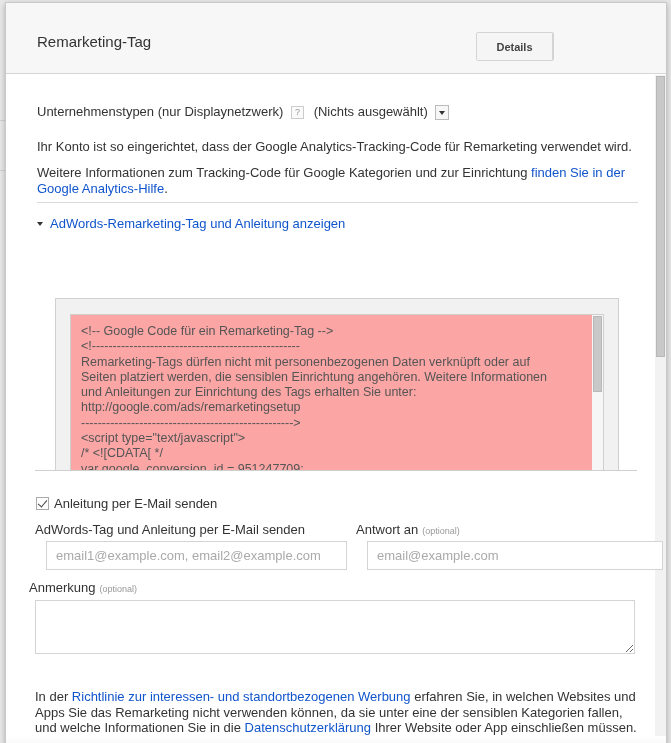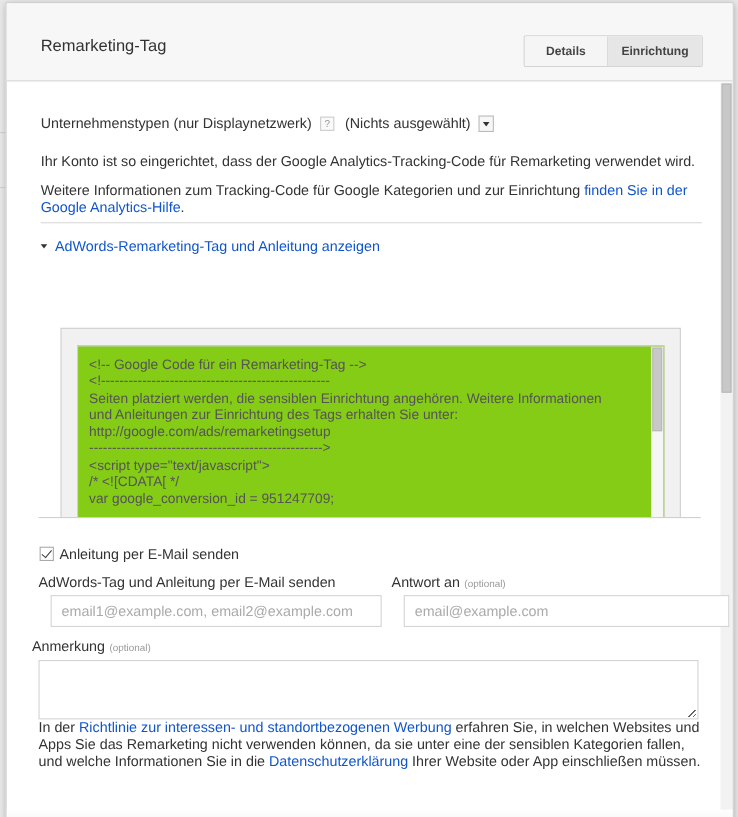--- a/index.html
+++ b/index.html
@@ -74,21 +74,21 @@
   code.inline { font-family: "Liberation Mono", monospace; font-size: 12px; color: #333; }
   .code-area-clip {
     position: absolute; left: 0; top: 292px; width: 660px; height: 175px; overflow: hidden;
   }
   .code-outer {
     position: absolute; left: 49px; top: 3px; width: 564px; height: 200px;
     background: #f1f1f1; border: 1px solid #d0d0d0;
   }
   .code-inner {
     position: absolute; left: 14px; top: 15px; width: 534px; height: 200px;
-    background: #84cc16; border: 1px solid #cfcfcf;
+    background: #fca5a5; border: 1px solid #cfcfcf;
     padding: 9px 12px 0 10px;
     font-size: 12.5px; line-height: 15.3px; color: #555;
     overflow: hidden;
   }
   .code-inner .line { white-space: nowrap; }
   .code-scroll {
     position: absolute; right: 0; top: 0; width: 11px; height: 100%; background: #f6f6f6;
   }
   .code-thumb {
     position: absolute; left: 1px; top: 1px; width: 9px; height: 76px;
@@ -126,21 +126,20 @@
 
 <div class="backdrop-line" style="top:120px;"></div>
 <div class="backdrop-line" style="top:170px;"></div>
 
 <div class="dialog">
 
   <div class="dialog-header">
     <div class="dialog-title">Remarketing-Tag</div>
     <div class="seg">
       <button class="b-details">Details</button>
-      <button class="b-setup">Einrichtung</button>
     </div>
   </div>
 
   <div class="outer-scroll">
     <div class="outer-thumb"></div>
   </div>
 
   <div class="row t" style="top:101px;">
     <span>Unternehmenstypen (nur Displaynetzwerk)</span>
     <span class="help-q">?</span>
@@ -159,20 +158,21 @@
   <div class="row" style="top:213px;">
     <span class="tri-down"></span><a>AdWords-Remarketing-Tag und Anleitung anzeigen</a>
   </div>
 
 
   <div class="code-area-clip">
     <div class="code-outer">
       <div class="code-inner">
         <div class="line">&lt;!-- Google Code für ein Remarketing-Tag --&gt;</div>
         <div class="line">&lt;!--------------------------------------------------</div>
+        <div class="line">Remarketing-Tags dürfen nicht mit personenbezogenen Daten verknüpft oder auf</div>
         <div class="line">Seiten platziert werden, die sensiblen Einrichtung angehören. Weitere Informationen</div>
         <div class="line">und Anleitungen zur Einrichtung des Tags erhalten Sie unter:</div>
         <div class="line">http://google.com/ads/remarketingsetup</div>
         <div class="line">---------------------------------------------------&gt;</div>
         <div class="line">&lt;script type="text/javascript"&gt;</div>
         <div class="line">/* &lt;![CDATA[ */</div>
         <div class="line">var google_conversion_id = 951247709;</div>
 
         <div class="code-scroll">
           <div class="code-thumb"></div>
@@ -193,18 +193,18 @@
   </div>
 
   <input class="field" type="text" style="left: 29px; top: 538px; width: 301px;" placeholder="email1@example.com, email2@example.com">
   <input class="field" type="text" style="left: 350px; top: 538px; width: 296px;" placeholder="email@example.com">
 
   <div class="row t" style="top:577px; left:23px;">
     <span>Anmerkung</span><span class="opt">(optional)</span>
   </div>
   <textarea class="note" style=""></textarea>
 
-  <div class="para" style="left:29px; width:612px; top:650px;">
+  <div class="para" style="left:29px; width:612px; top:686px;">
     <span>In der </span><a>Richtlinie zur interessen- und standortbezogenen Werbung</a><span> erfahren Sie, in welchen Websites und Apps Sie das Remarketing nicht verwenden können, da sie unter eine der sensiblen Kategorien fallen, und welche Informationen Sie in die </span><a>Datenschutzerklärung</a><span> Ihrer Website oder App einschließen müssen.</span>
   </div>
 
   <div class="footer-fade"></div>
 </div>
 
 </body></html>

